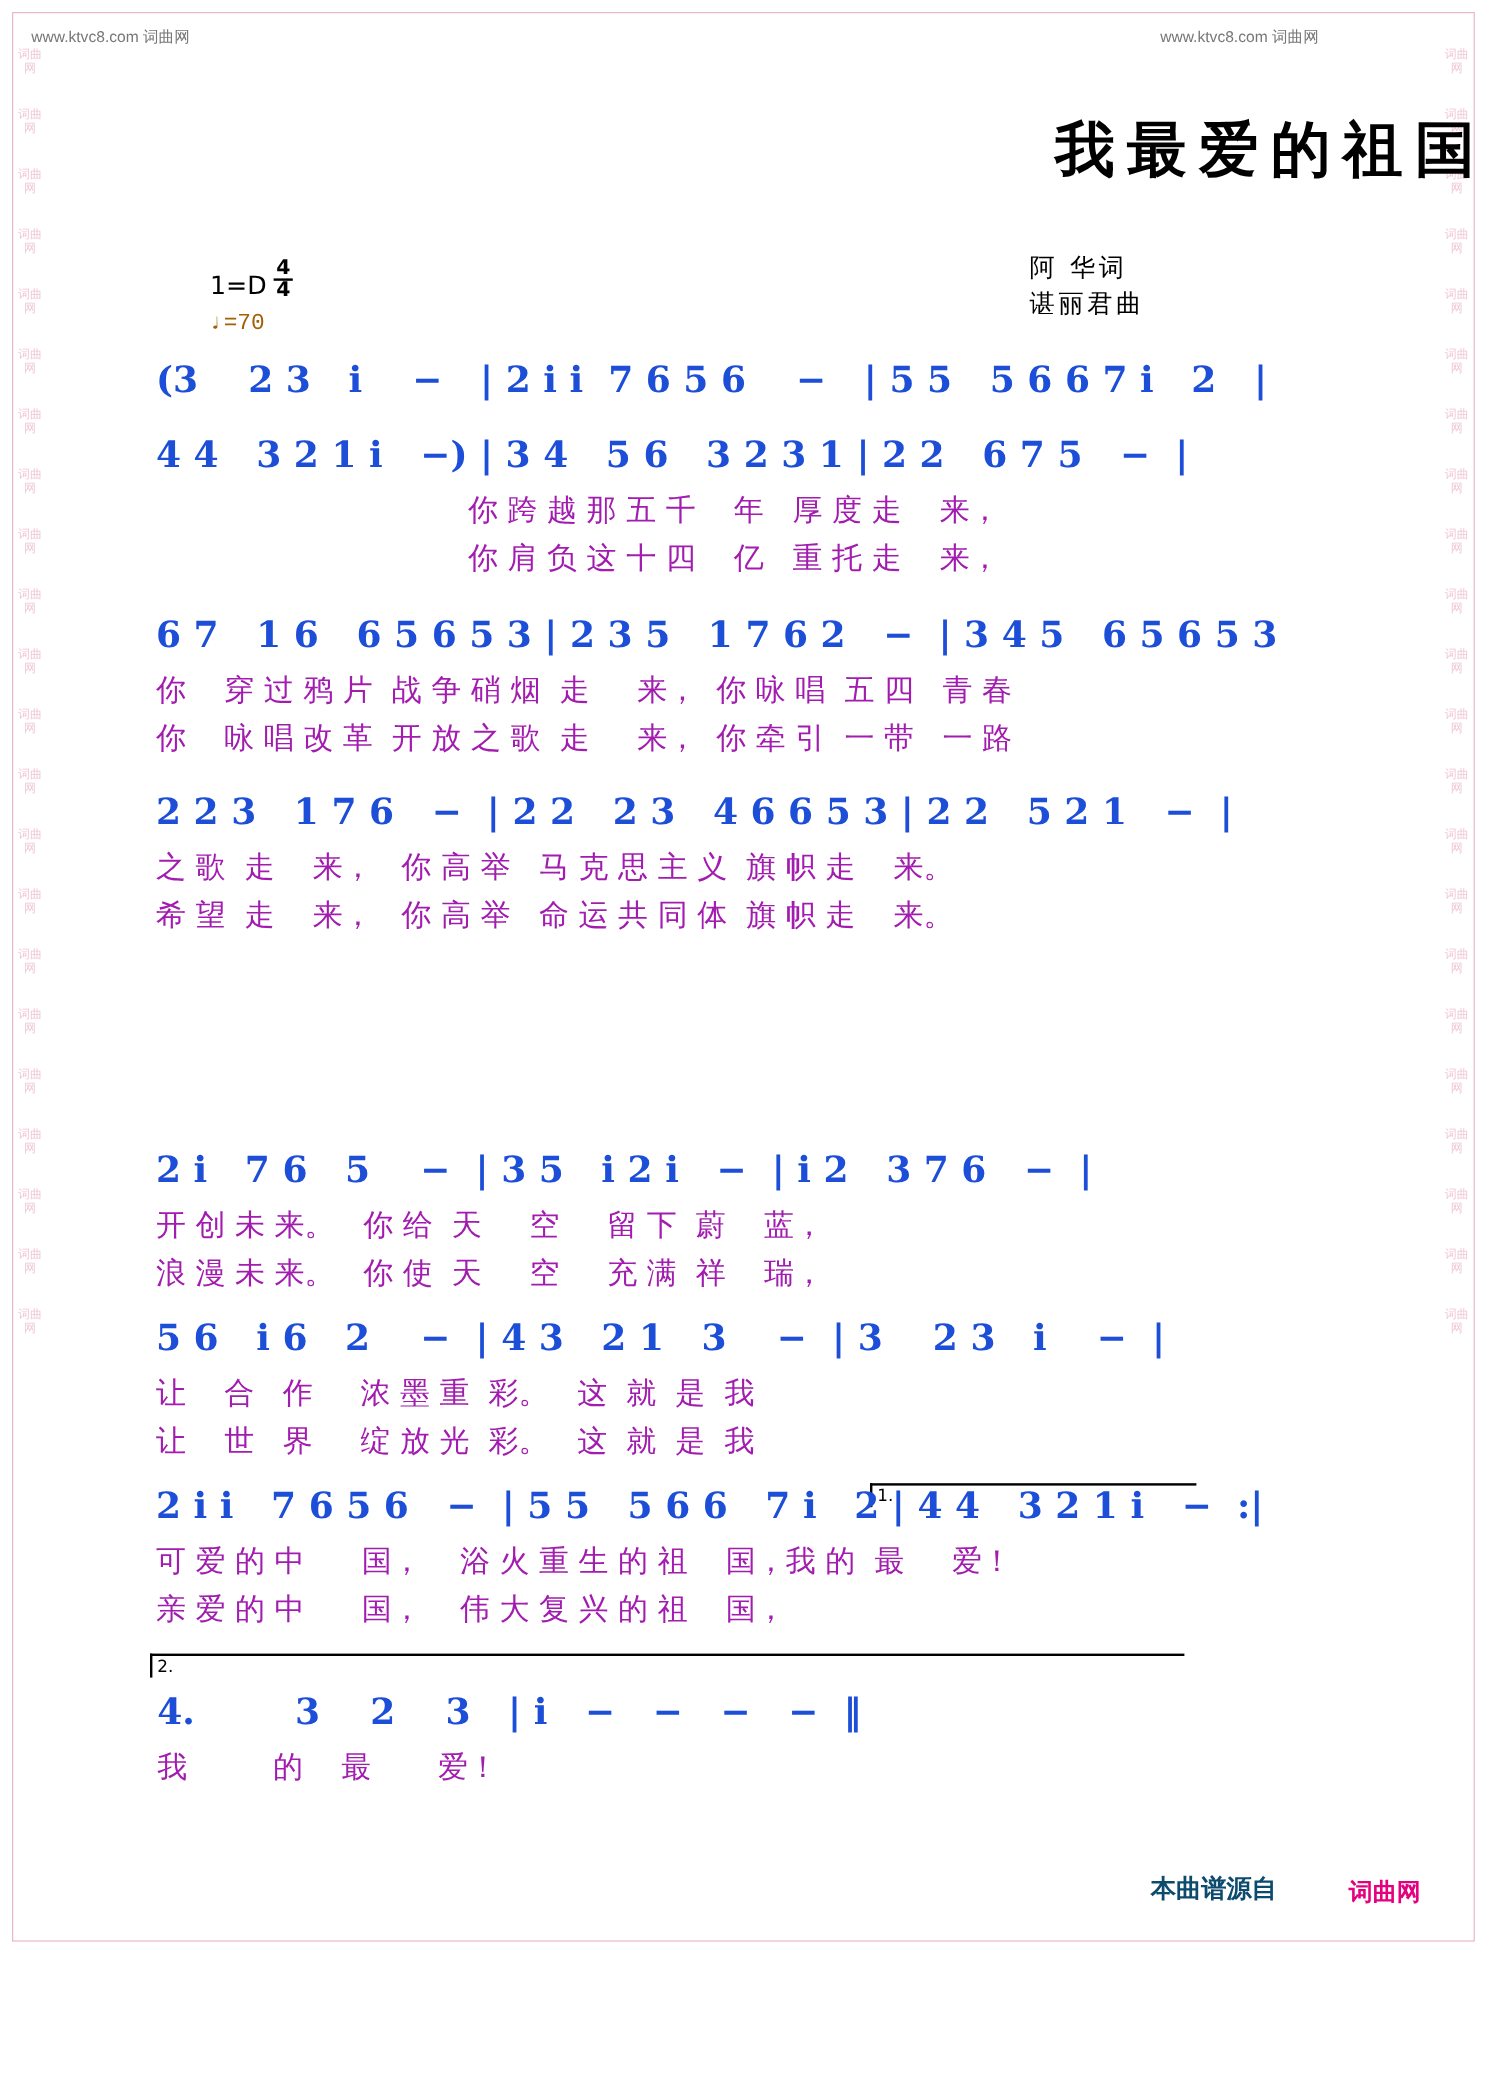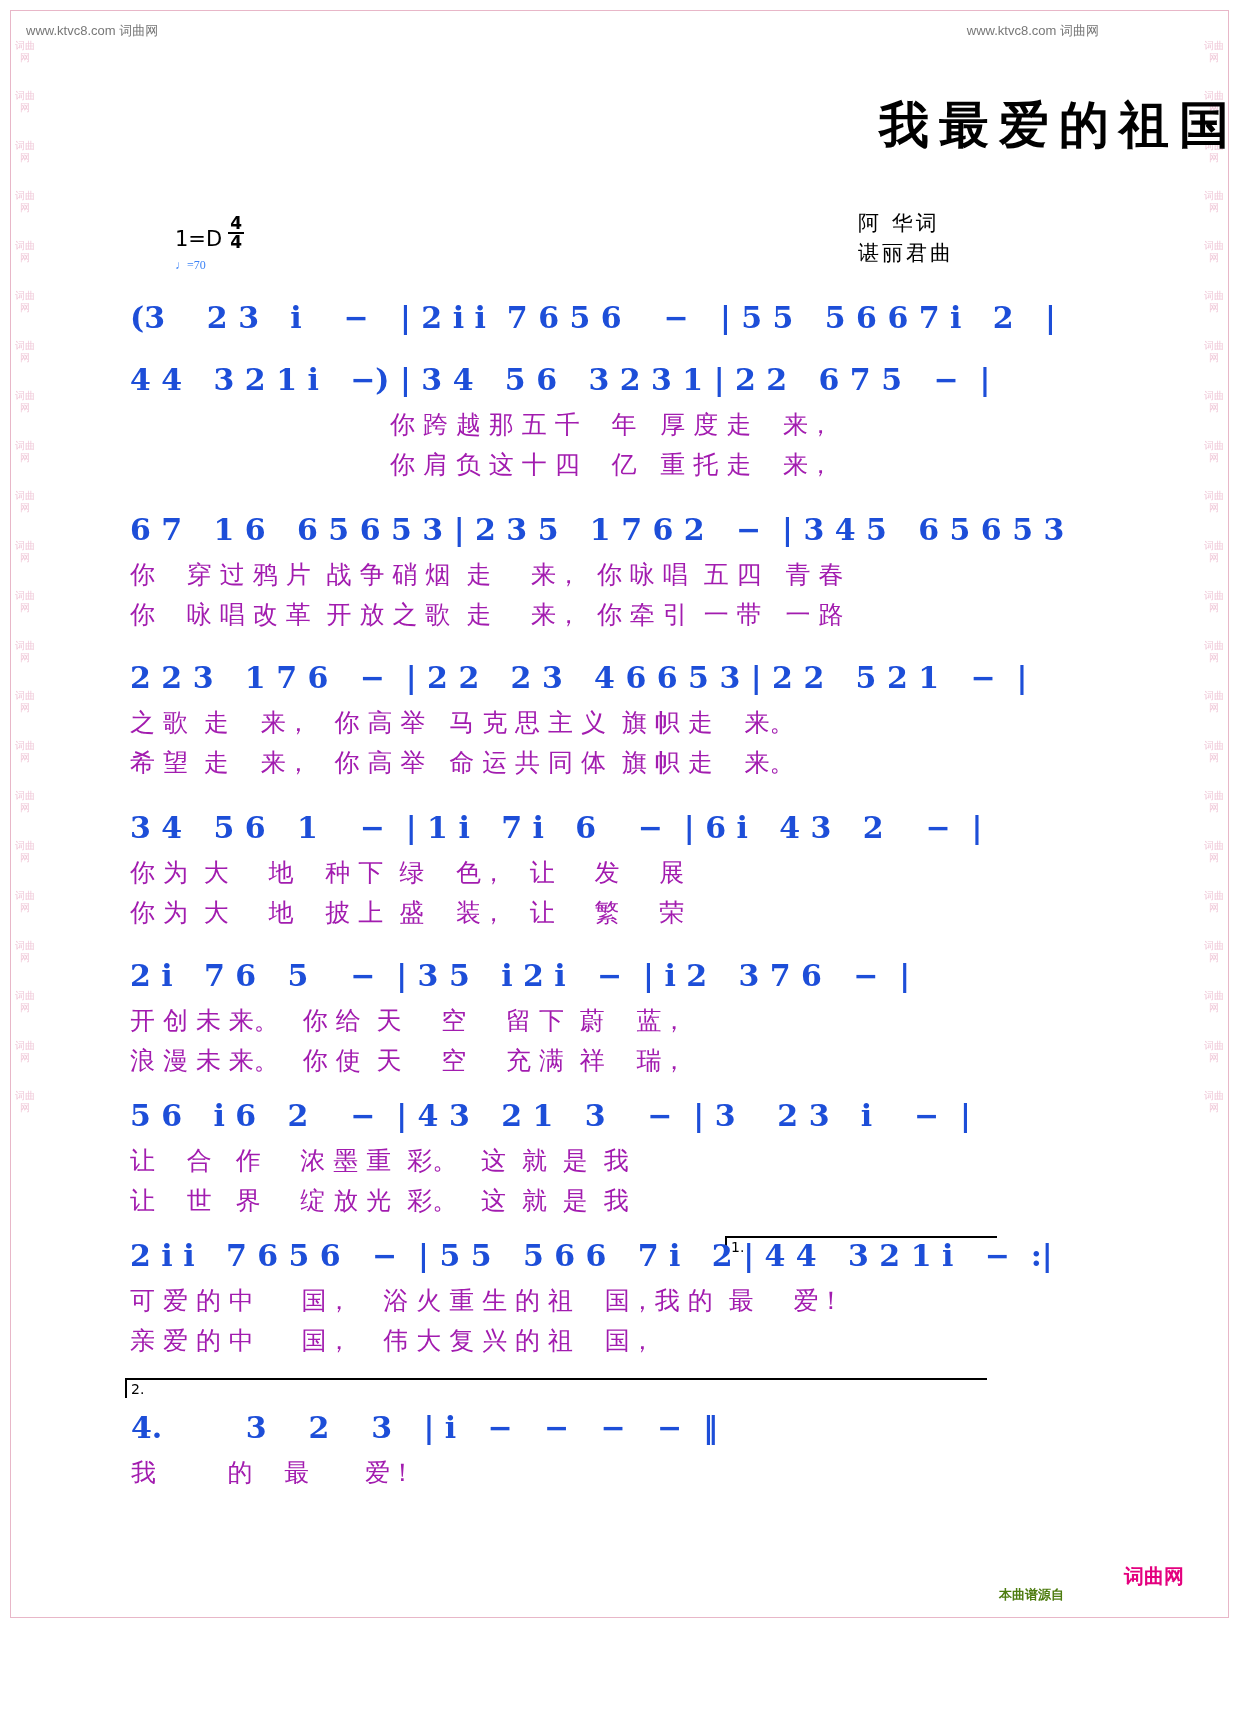--- a/index.html
+++ b/index.html
@@ -88,23 +88,23 @@
   .meta-key .frac b {
     display: block;
     font-weight: bold;
     font-size: 17px;
   }
   .meta-key .frac .num { border-bottom: 2px solid #000; padding: 0 2px;}
   .meta-tempo {
     position: absolute;
     left: 175px;
     top: 258px;
-    font-family: Liberation Serif, serif;
-    font-size: 12px;
-    color: #3b82f6;
+    font-family: Liberation Mono, monospace;
+    font-size: 19px;
+    color: #a16207;
   }
   .credits {
     position: absolute;
     right: 285px;
     top: 208px;
     font-family: "DejaVu Serif", serif;
     font-size: 21px;
     line-height: 30px;
     color: #000;
     text-align: left;
@@ -148,25 +148,25 @@
     left: 4px;
     top: 1px;
     font-family: "DejaVu Sans", sans-serif;
     font-size: 14px;
     font-weight: normal;
   }
 
   .footer-left {
     position: absolute;
     right: 175px;
-    bottom: 24px;
-    font-family: "DejaVu Serif", serif;
-    font-size: 13px;
-    font-weight: bold;
-    color: #4d7c0f;
+    bottom: 40px;
+    font-family: "DejaVu Serif", serif;
+    font-size: 21px;
+    font-weight: bold;
+    color: #0c4a6e;
   }
   .footer-right {
     position: absolute;
     right: 55px;
     bottom: 38px;
     font-family: "DejaVu Serif", serif;
     font-size: 20px;
     font-weight: bold;
     color: #e4007f;
   }
@@ -256,25 +256,20 @@
     <div class="lyric">你    穿 过 鸦 片  战 争 硝 烟  走     来，  你 咏 唱  五 四   青 春</div>
     <div class="lyric">你    咏 唱 改 革  开 放 之 歌  走     来，  你 牵 引  一 带   一 路</div>
   </div>
 
   <div class="system" style="top:660px;">
     <div class="noteline">2 2 3   1 7 6   −  | 2 2   2 3   4 6 6 5 3 | 2 2   5 2 1   −  |</div>
     <div class="lyric">之 歌  走    来，   你 高 举   马 克 思 主 义  旗 帜 走    来。</div>
     <div class="lyric">希 望  走    来，   你 高 举   命 运 共 同 体  旗 帜 走    来。</div>
   </div>
 
-  <div class="system" style="top:810px;">
-    <div class="noteline">3 4   5 6   1    −  | 1 i   7 i   6    −  | 6 i   4 3   2    −  |</div>
-    <div class="lyric">你 为  大     地    种 下  绿    色，   让     发     展</div>
-    <div class="lyric">你 为  大     地    披 上  盛    装，   让     繁     荣</div>
-  </div>
 
   <div class="system" style="top:958px;">
     <div class="noteline">2 i   7 6   5    −  | 3 5   i 2 i   −  | i 2   3 7 6   −  |</div>
     <div class="lyric">开 创 未 来。   你 给  天     空     留 下  蔚    蓝，</div>
     <div class="lyric">浪 漫 未 来。   你 使  天     空     充 满  祥    瑞，</div>
   </div>
 
   <div class="system" style="top:1098px;">
     <div class="noteline">5 6   i 6   2    −  | 4 3   2 1   3    −  | 3    2 3   i    −  |</div>
     <div class="lyric">让    合   作     浓 墨 重  彩。   这  就  是  我</div>

